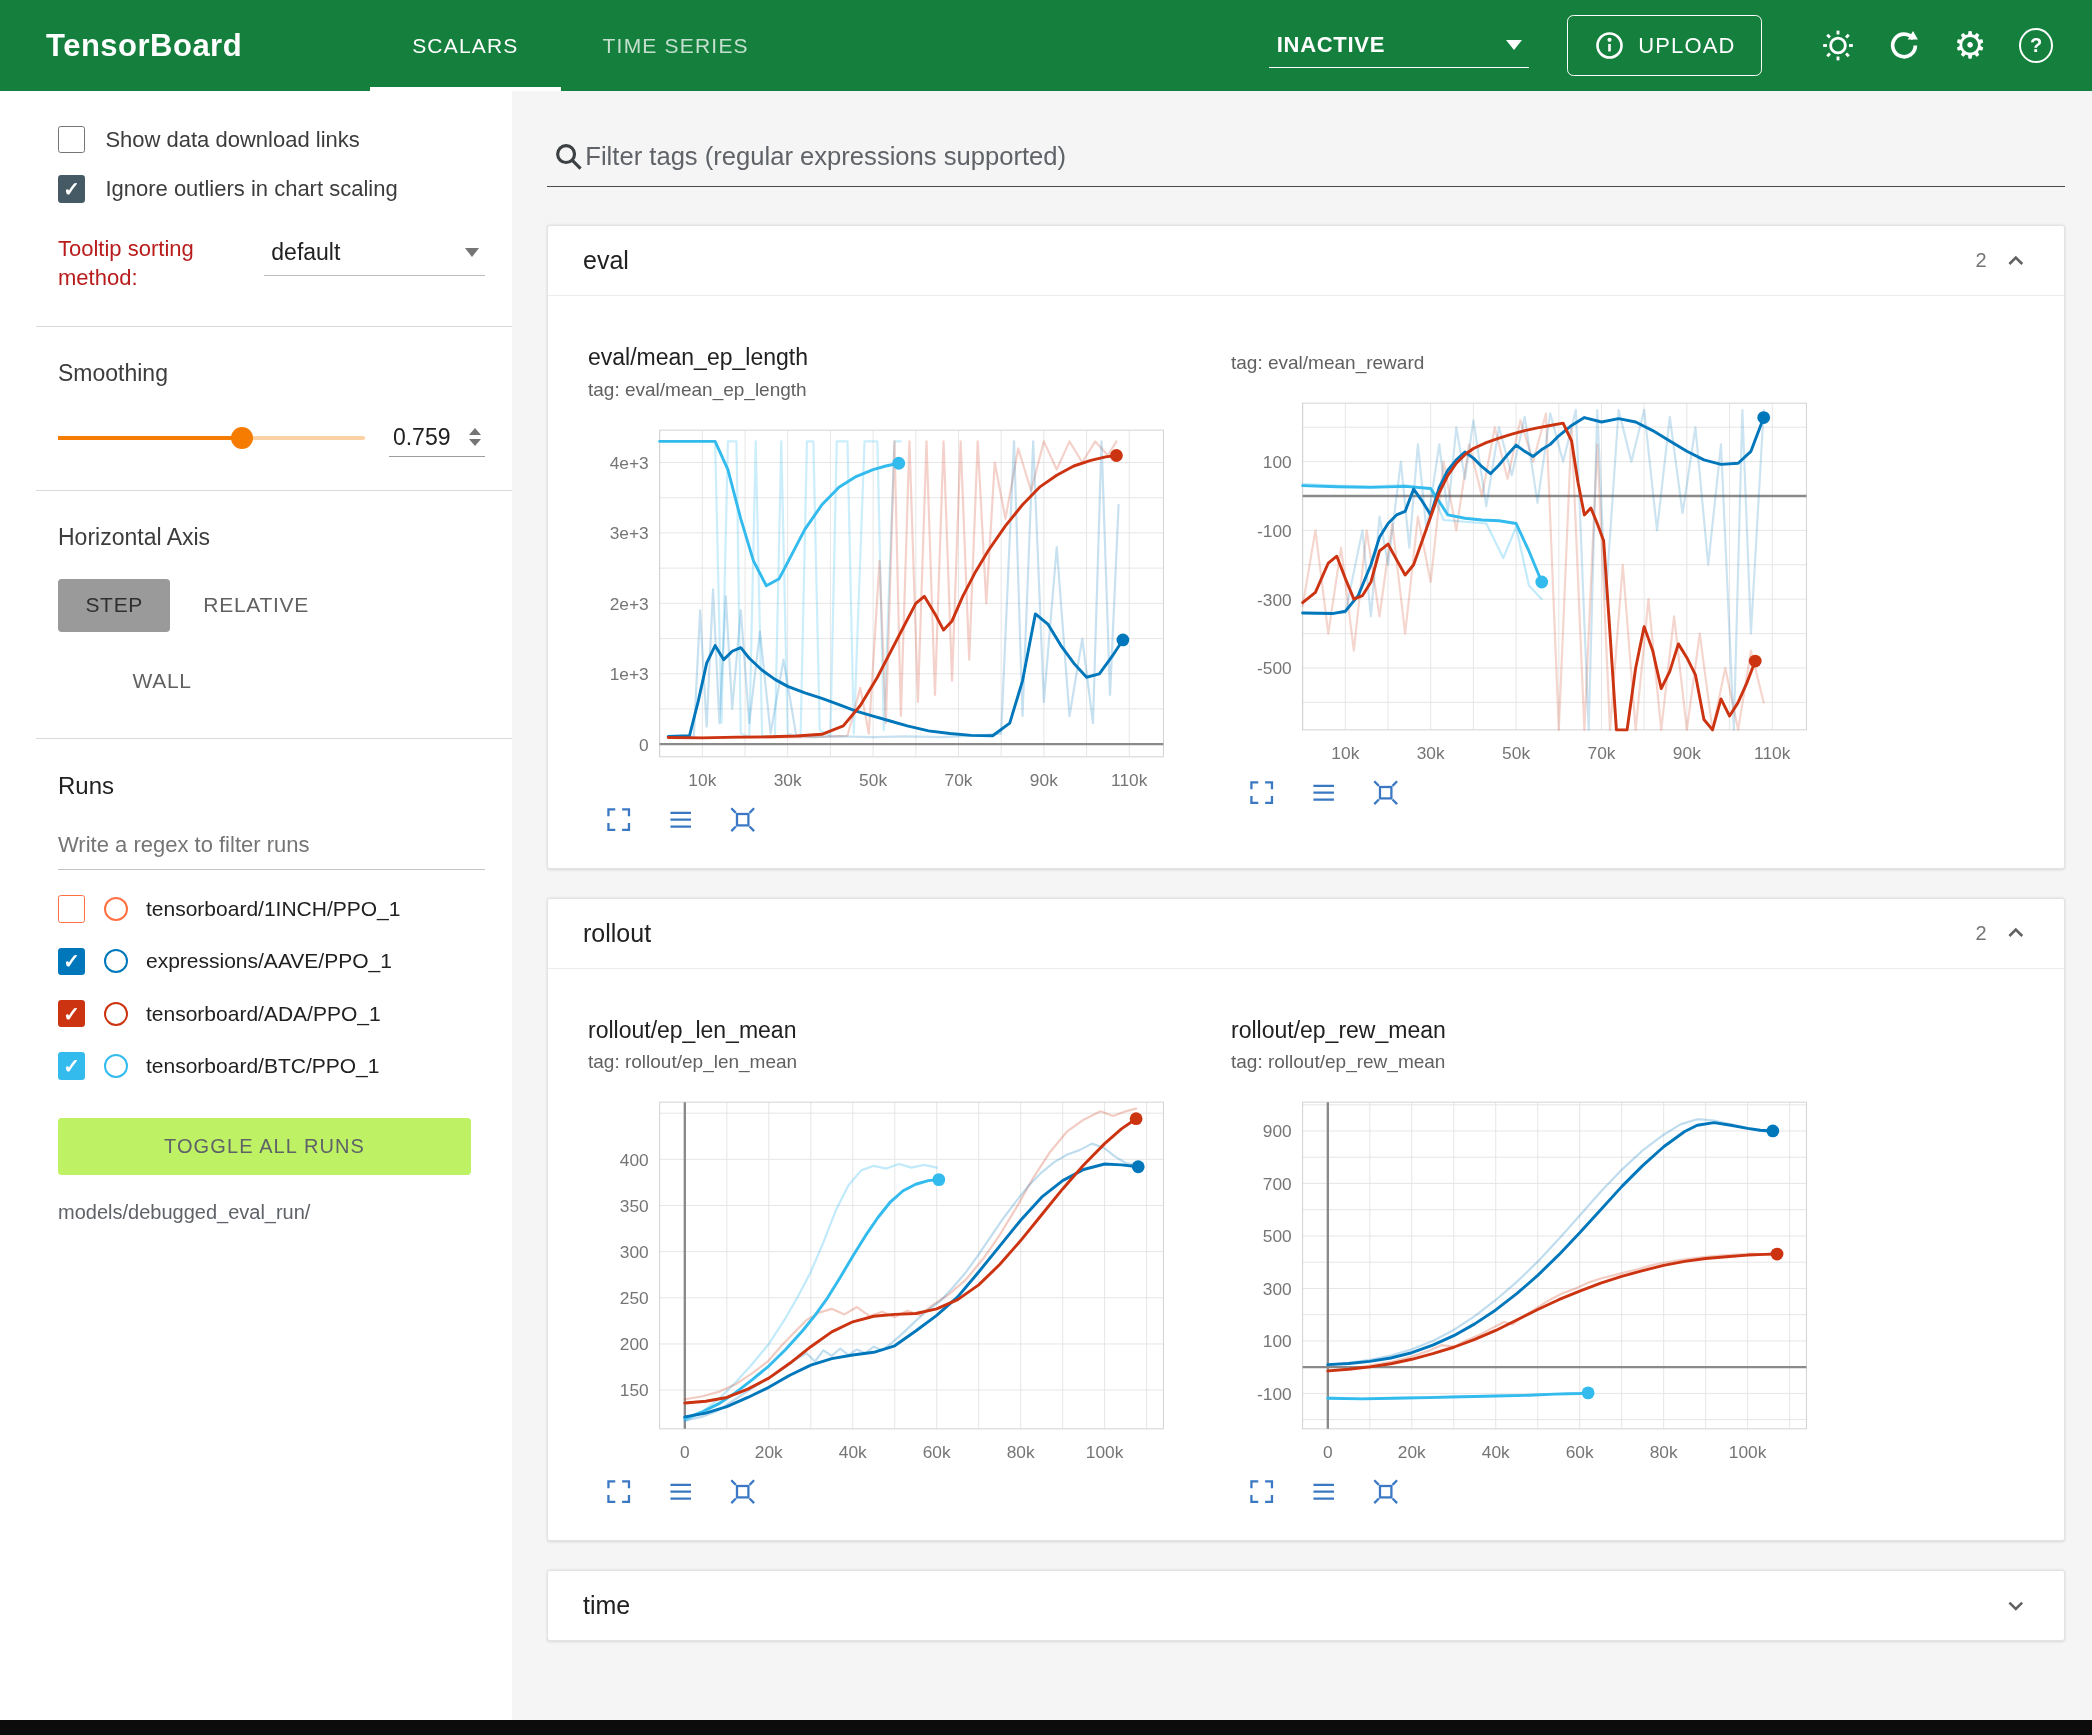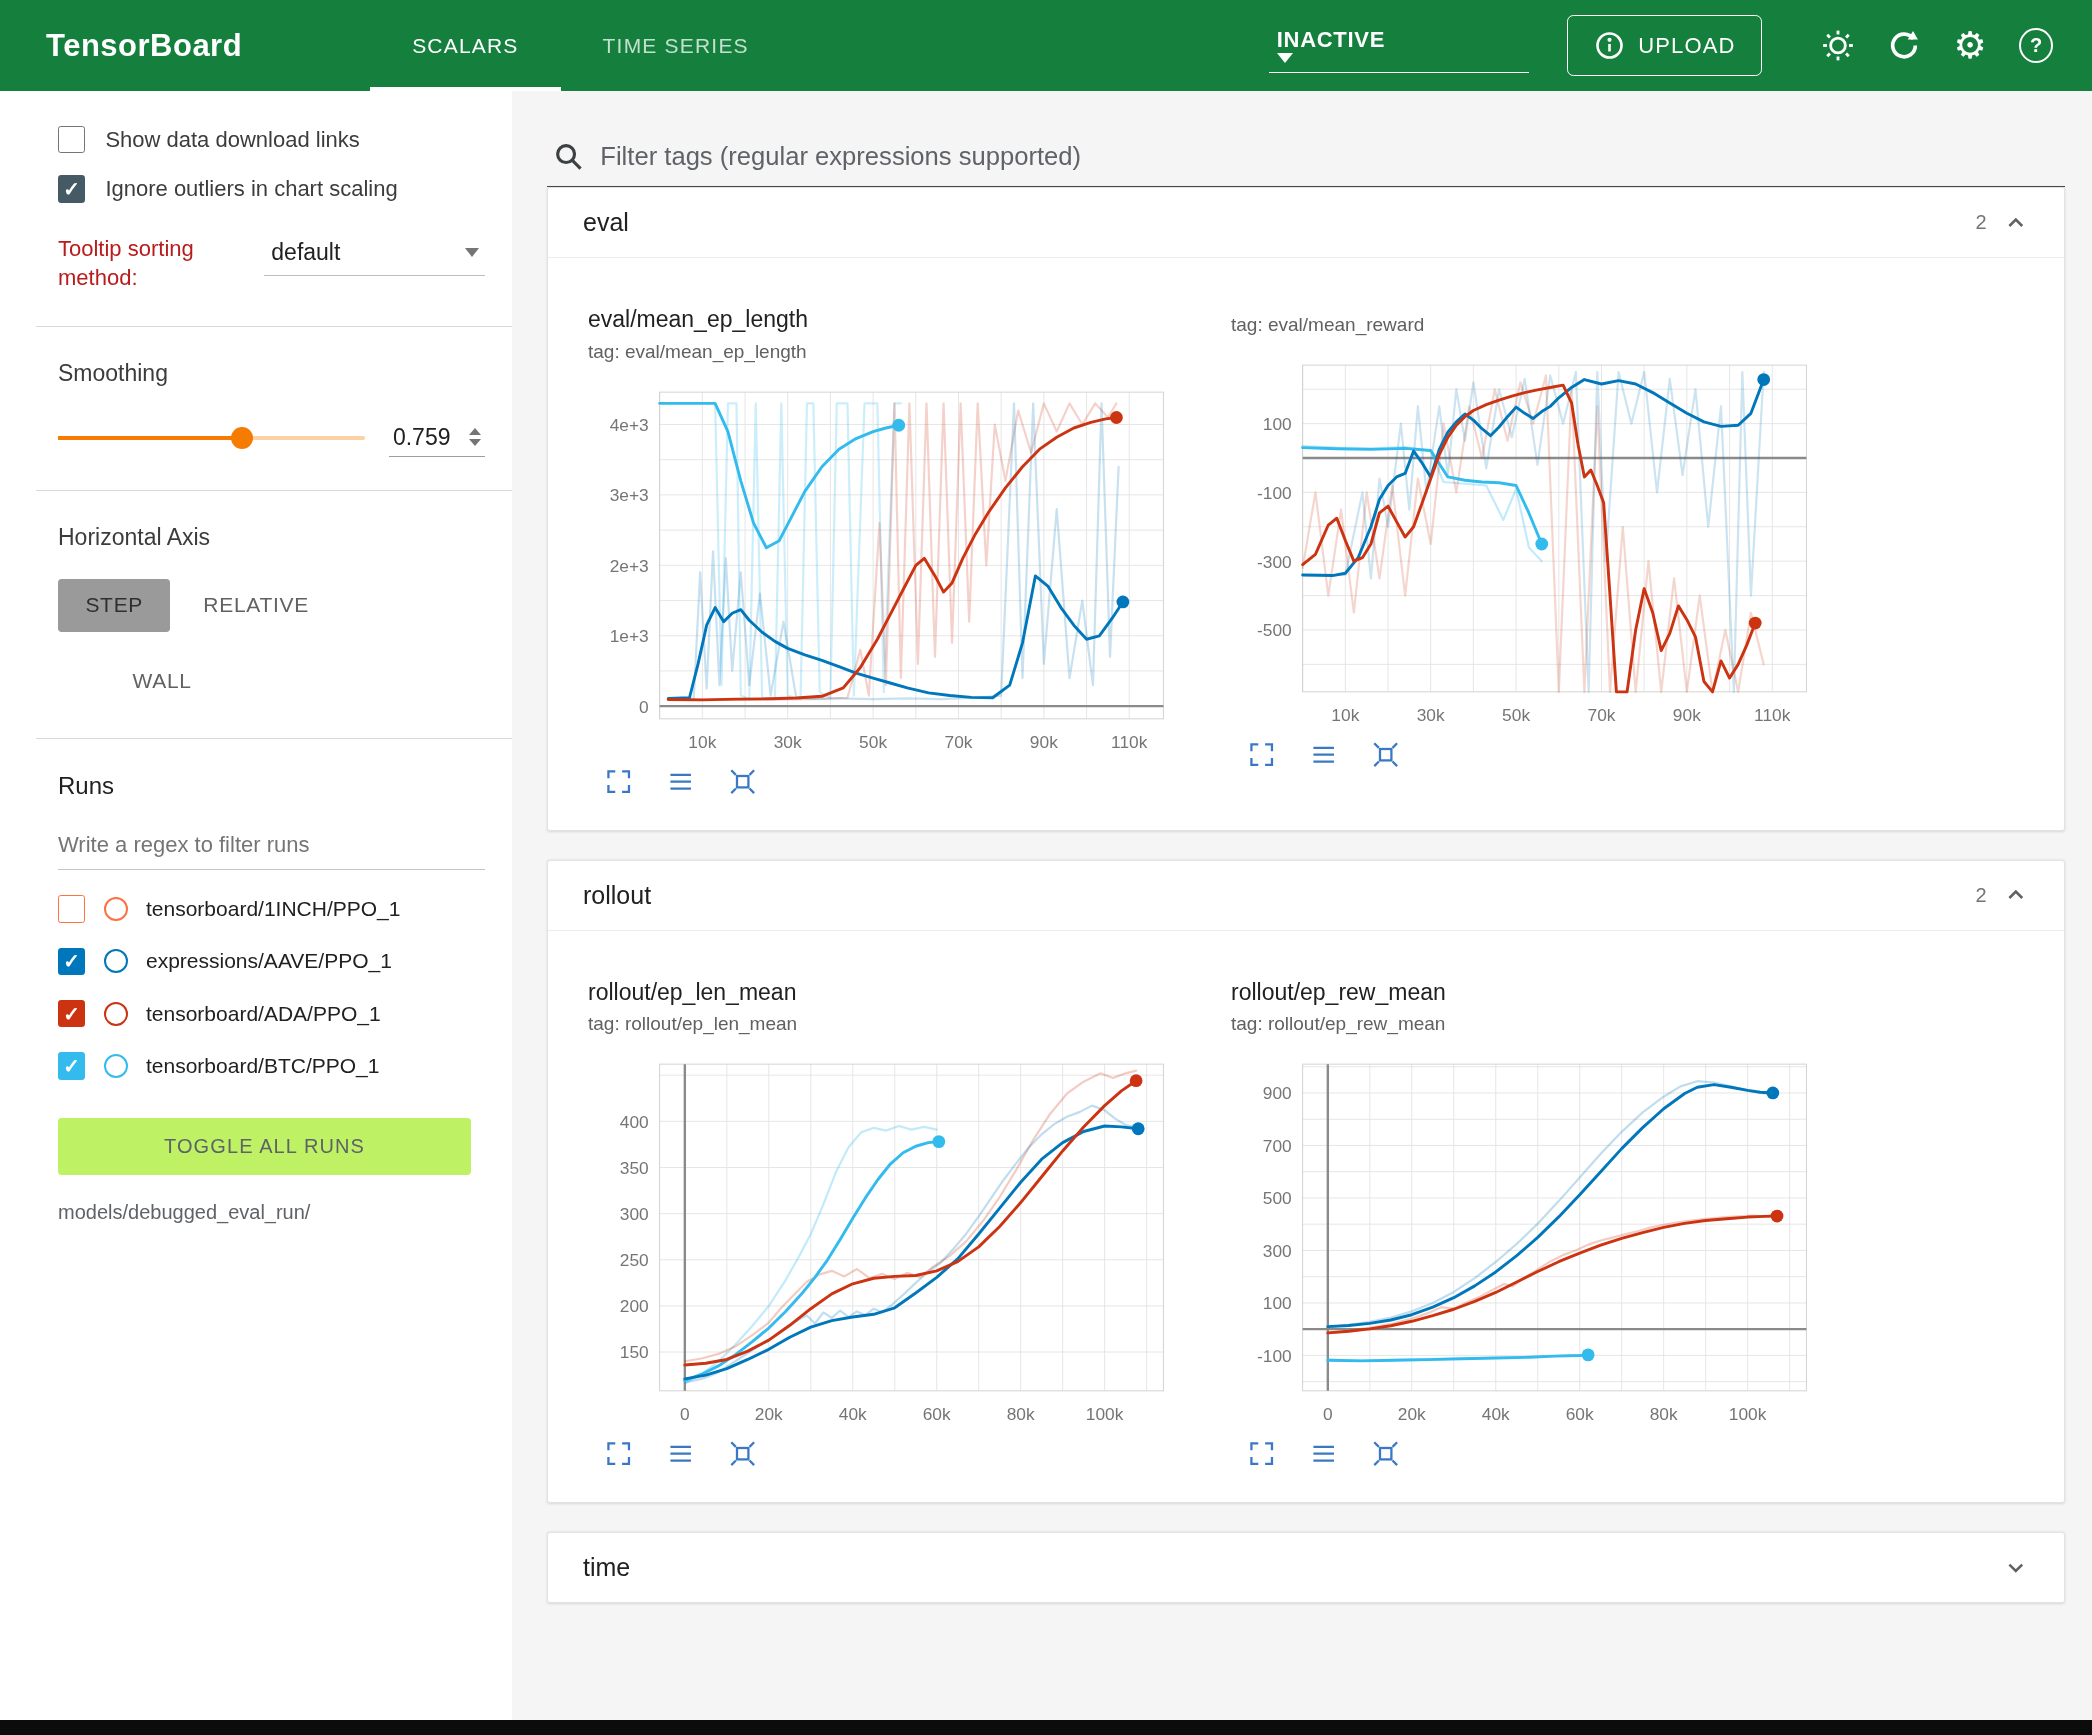--- a/index.html
+++ b/index.html
@@ -7,22 +7,22 @@
        font-family:"Liberation Sans",sans-serif;color:#3c3c3c;}
   
   .topbar{height:91px;background:#15803d;display:flex;align-items:center;padding:0 33px 0 46px;
           box-sizing:border-box;color:#fff;}
   .logo{font-size:31px;font-weight:bold;margin-right:128px;letter-spacing:0.5px;}
   .tabs{display:flex;height:100%;}
   .tab{display:flex;align-items:center;padding:0 42px;font-size:21px;font-weight:500;letter-spacing:1.2px;
        color:rgba(255,255,255,.75);cursor:pointer;box-sizing:border-box;border-bottom:4.6px solid transparent;padding-top:4.6px;}
   .tab.active{color:#fff;border-bottom-color:#fff;}
   .flexspace{flex:1}
-  .status-dd{width:245px;display:flex;align-items:flex-start;justify-content:space-between;
-             border-bottom:1.8px solid #fff;padding:9.1px 7.3px;font-size:22px;font-weight:bold;letter-spacing:0.7px;margin-right:38px;cursor:pointer;flex-direction:column;}
+  .status-dd{width:245px;display:flex;align-items:center;justify-content:space-between;
+             border-bottom:1.8px solid #fff;padding:9.1px 7.3px;font-size:22px;font-weight:bold;letter-spacing:0.7px;margin-right:38px;cursor:pointer;}
   .caret-w{width:0;height:0;border-left:8.2px solid transparent;border-right:8.2px solid transparent;border-top:10px solid #fff;}
   .upload{display:flex;align-items:center;gap:13.7px;background:transparent;border:1.8px solid #fff;border-radius:6.4px;
           color:#fff;font-size:22px;font-weight:500;letter-spacing:1.1px;padding:13.7px 25.6px;margin-right:33px;cursor:pointer;font-family:inherit;}
   .hicon{width:46px;height:46px;margin-left:20px;display:flex;align-items:center;justify-content:center;
          color:#fff;font-size:37px;cursor:pointer;background:none;border:none;}
   .help-ring{width:31px;height:31px;border:2.7px solid #fff;border-radius:50%;display:flex;align-items:center;justify-content:center;
              font-size:20px;font-weight:bold;color:#fff;}
   
   .app{display:flex;height:1644px;}
   
@@ -61,21 +61,21 @@
   .run-row{display:flex;align-items:center;gap:18.3px;margin-bottom:25px;cursor:pointer;}
   .run-cb{width:27.4px;height:27.4px;border:1.8px solid #999;border-radius:2.7px;box-sizing:border-box;flex:none;
           display:flex;align-items:center;justify-content:center;font-size:20px;color:#fff;font-weight:bold;}
   .run-dot{width:20px;height:20px;border:2.7px solid #999;border-radius:50%;flex:none;}
   .run-name{font-size:21px;color:#212121;white-space:nowrap;}
   .toggle-all{width:413px;background:#bef264;border:none;border-radius:3.7px;color:#5f6368;font-family:inherit;
               font-size:20px;letter-spacing:1.1px;padding:17.4px 0;margin:12.8px 0 25.6px;cursor:pointer;}
   .runs-footer{font-size:20px;color:#5f6368;}
   
   .content{flex:1;box-sizing:border-box;background:#f5f5f5;padding:46px 27.4px 0 35px;overflow:hidden;}
-  .filterbar{display:flex;align-items:center;gap:15px;border-bottom:1.8px solid #4a4a4a;padding:3.7px 7.3px 14.6px;}
+  .filterbar{display:flex;align-items:center;gap:0;border-bottom:1.8px solid #4a4a4a;padding:3.7px 7.3px 14.6px;margin-bottom:38px;}
   .filterbar input{flex:1;border:none;outline:none;background:transparent;font-family:inherit;font-size:25.6px;color:#212121;}
   .filterbar input::placeholder{color:#5f6368;}
   .card{background:#fff;border:0.9px solid #e3e3e3;border-radius:2.7px;box-shadow:0 0.9px 2.7px rgba(0,0,0,.12);margin-bottom:29px;}
   .card-head{display:flex;align-items:center;justify-content:space-between;padding:20px 35px;cursor:pointer;}
   .card.open .card-head{border-bottom:0.9px solid #ececec;gap:24px;}
   .card-title{font-size:25px;color:#212121;}
   .card-right{display:flex;align-items:center;gap:16.4px;}
   .card-count{font-size:20px;color:#757575;}
   .chev{width:25.6px;height:25.6px;stroke:#616161;stroke-width:2.4;fill:none;}
   .charts{display:flex;gap:58px;padding:48px 40px 33px;}

